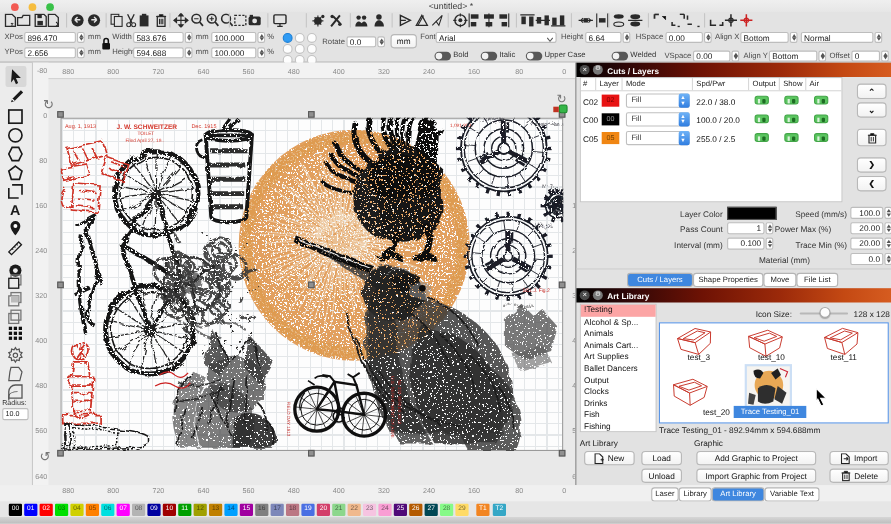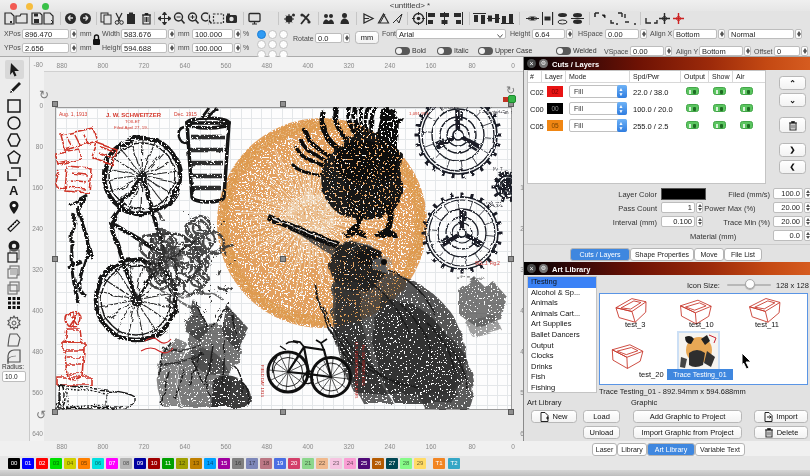--- a/index.html
+++ b/index.html
@@ -1109,21 +1109,21 @@
     <span style="font-weight:bold;font-size:7px">❮</span>
   </div>
 <div class="abs" style="left:585px;top:190px;width:72px;text-align:right;font-size:7.5px;color:#333;">Layer Color</div>
 <div class="abs" style="left:661px;top:188px;width:45px;height:12px;background:#000;border:1px solid #555;"></div>
 <div class="abs" style="left:585px;top:204px;width:72px;text-align:right;font-size:7.5px;color:#333;">Pass Count</div>
 <div class="inp" style="left:661px;top:202px;width:34px;height:11px;justify-content:flex-end;">1</div>
 <div class="spin" style="left:696px;top:202px;height:11px;"></div>
 <div class="abs" style="left:585px;top:218px;width:72px;text-align:right;font-size:7.5px;color:#333;">Interval (mm)</div>
 <div class="inp" style="left:661px;top:216px;width:34px;height:11px;justify-content:flex-end;">0.100</div>
 <div class="spin" style="left:696px;top:216px;height:11px;"></div>
-<div class="abs" style="left:690px;top:190px;width:80px;text-align:right;font-size:7.5px;color:#333;">Filed (mm/s)</div>
+<div class="abs" style="left:690px;top:190px;width:80px;text-align:right;font-size:7.5px;color:#333;">Speed (mm/s)</div>
 <div class="inp" style="left:773px;top:188px;width:30px;height:11px;justify-content:flex-end;">100.0</div>
 <div class="spin" style="left:804px;top:188px;height:11px;"></div>
 <div class="abs" style="left:690px;top:204px;width:80px;text-align:center;font-size:7.5px;color:#333;">Power Max (%)</div>
 <div class="inp" style="left:773px;top:202px;width:30px;height:11px;justify-content:flex-end;">20.00</div>
 <div class="spin" style="left:804px;top:202px;height:11px;"></div>
 <div class="abs" style="left:690px;top:218px;width:80px;text-align:right;font-size:7.5px;color:#333;">Trace Min (%)</div>
 <div class="inp" style="left:773px;top:216px;width:30px;height:11px;justify-content:flex-end;">20.00</div>
 <div class="spin" style="left:804px;top:216px;height:11px;"></div>
 <div class="abs" style="left:690px;top:232px;width:80px;text-align:left;font-size:7.5px;color:#333;">Material (mm)</div>
 <div class="inp" style="left:773px;top:230px;width:30px;height:11px;justify-content:flex-end;">0.0</div>
@@ -1131,21 +1131,21 @@
 <div class="abs" style="left:524px;top:244px;width:286px;height:1px;background:#cdcdcd;"></div>
 <div class="abs" style="left:570px;top:248px;width:60px;height:13px;background:#3f87df;color:#fff;border:1px solid #b5b5b5;font-size:7px;text-align:center;line-height:12px;border-radius:3px;">Cuts / Layers</div>
 <div class="abs" style="left:630px;top:248px;width:64px;height:13px;background:#fff;color:#222;border:1px solid #b5b5b5;font-size:7px;text-align:center;line-height:12px;border-radius:3px;">Shape Properties</div>
 <div class="abs" style="left:694px;top:248px;width:30px;height:13px;background:#fff;color:#222;border:1px solid #b5b5b5;font-size:7px;text-align:center;line-height:12px;border-radius:3px;">Move</div>
 <div class="abs" style="left:724px;top:248px;width:38px;height:13px;background:#fff;color:#222;border:1px solid #b5b5b5;font-size:7px;text-align:center;line-height:12px;border-radius:3px;">File List</div>
 <div class="abs" style="left:524px;top:262px;width:286px;height:13px;background:linear-gradient(90deg,#010101 0%,#2c0607 15%,#6e1204 40%,#9c2a0a 65%,#c44913 85%,#d65c20 100%);"></div>
 <div class="abs" style="left:527px;top:264px;width:9px;height:9px;border-radius:50%;background:#4a4a4a;color:#fff;font-size:7px;text-align:center;line-height:9px;">×</div>
 <div class="abs" style="left:539px;top:264px;width:9px;height:9px;border-radius:50%;background:#777;color:#eee;font-size:6px;text-align:center;line-height:9px;">⚙</div>
 <div class="abs" style="left:552px;top:265px;font-size:7.5px;font-weight:bold;color:#fff;">Art Library</div>
 <div class="abs" style="left:527px;top:276px;width:70px;height:117px;background:#fff;border:1px solid #c4c4c4;overflow:hidden;"></div>
-<div class="abs" style="left:528px;top:277.0px;width:68px;height:10.6px;background:#3b82f6;font-size:7.5px;color:#111;padding-left:3px;white-space:nowrap;overflow:hidden;">!Testing</div>
+<div class="abs" style="left:528px;top:277.0px;width:68px;height:10.6px;background:#fca5a5;font-size:7.5px;color:#111;padding-left:3px;white-space:nowrap;overflow:hidden;">!Testing</div>
 <div class="abs" style="left:528px;top:287.6px;width:60px;height:10.6px;font-size:7.5px;color:#111;padding-left:3px;white-space:nowrap;overflow:hidden;">Alcohol &amp; Sp...</div>
 <div class="abs" style="left:528px;top:298.2px;width:68px;height:10.6px;font-size:7.5px;color:#111;padding-left:3px;white-space:nowrap;overflow:hidden;">Animals</div>
 <div class="abs" style="left:528px;top:308.8px;width:64px;height:10.6px;font-size:7.5px;color:#111;padding-left:3px;white-space:nowrap;overflow:hidden;">Animals Cart...</div>
 <div class="abs" style="left:528px;top:319.4px;width:68px;height:10.6px;font-size:7.5px;color:#111;padding-left:3px;white-space:nowrap;overflow:hidden;">Art Supplies</div>
 <div class="abs" style="left:528px;top:330.0px;width:68px;height:10.6px;font-size:7.5px;color:#111;padding-left:3px;white-space:nowrap;overflow:hidden;">Ballet Dancers</div>
 <div class="abs" style="left:528px;top:340.6px;width:68px;height:10.6px;font-size:7.5px;color:#111;padding-left:3px;white-space:nowrap;overflow:hidden;">Output</div>
 <div class="abs" style="left:528px;top:351.2px;width:68px;height:10.6px;font-size:7.5px;color:#111;padding-left:3px;white-space:nowrap;overflow:hidden;">Clocks</div>
 <div class="abs" style="left:528px;top:361.8px;width:68px;height:10.6px;font-size:7.5px;color:#111;padding-left:3px;white-space:nowrap;overflow:hidden;">Drinks</div>
 <div class="abs" style="left:528px;top:372.4px;width:68px;height:10.6px;font-size:7.5px;color:#111;padding-left:3px;white-space:nowrap;overflow:hidden;">Fish</div>
 <div class="abs" style="left:528px;top:383.0px;width:68px;height:10.6px;font-size:7.5px;color:#111;padding-left:3px;white-space:nowrap;overflow:hidden;">Fishing</div>

